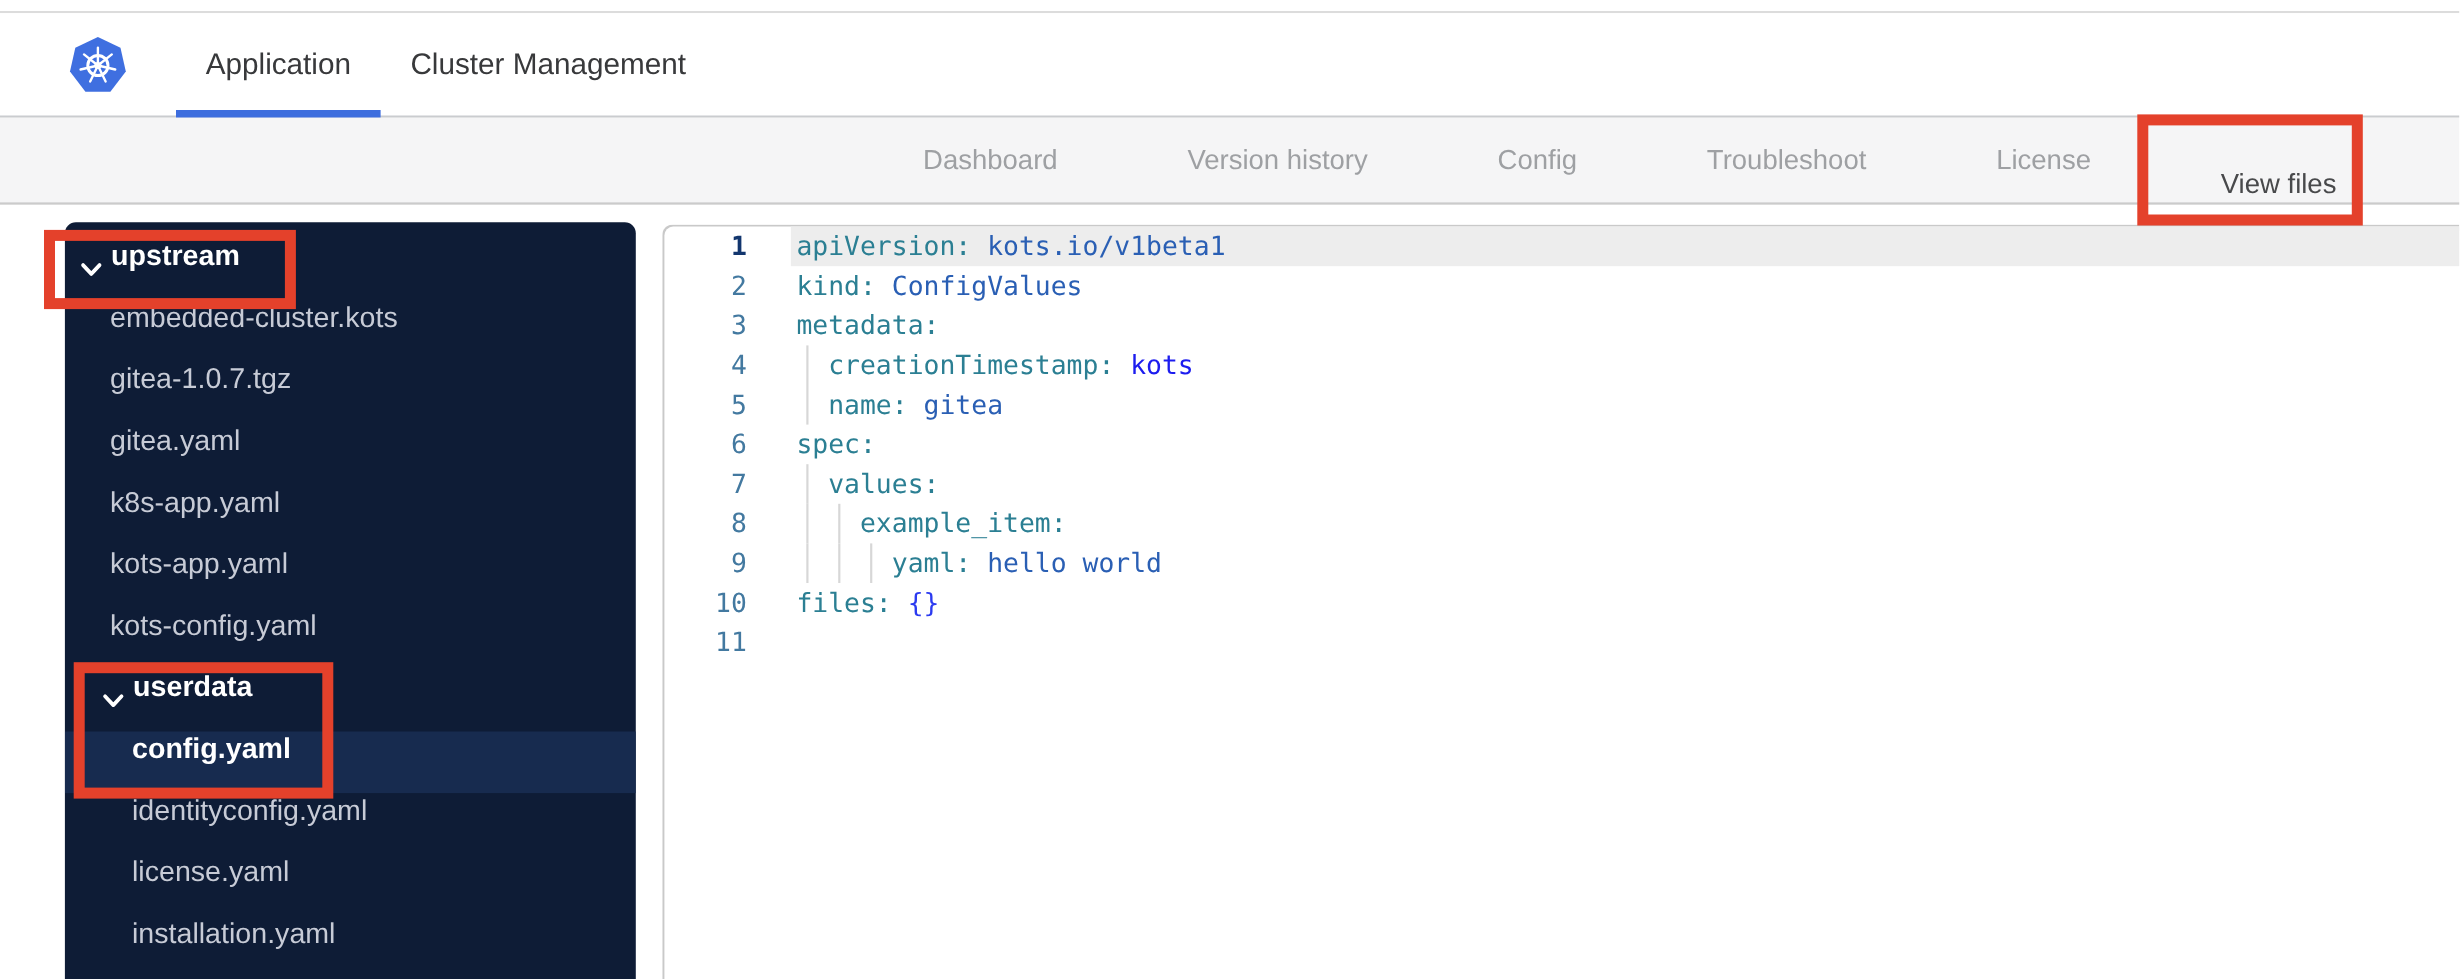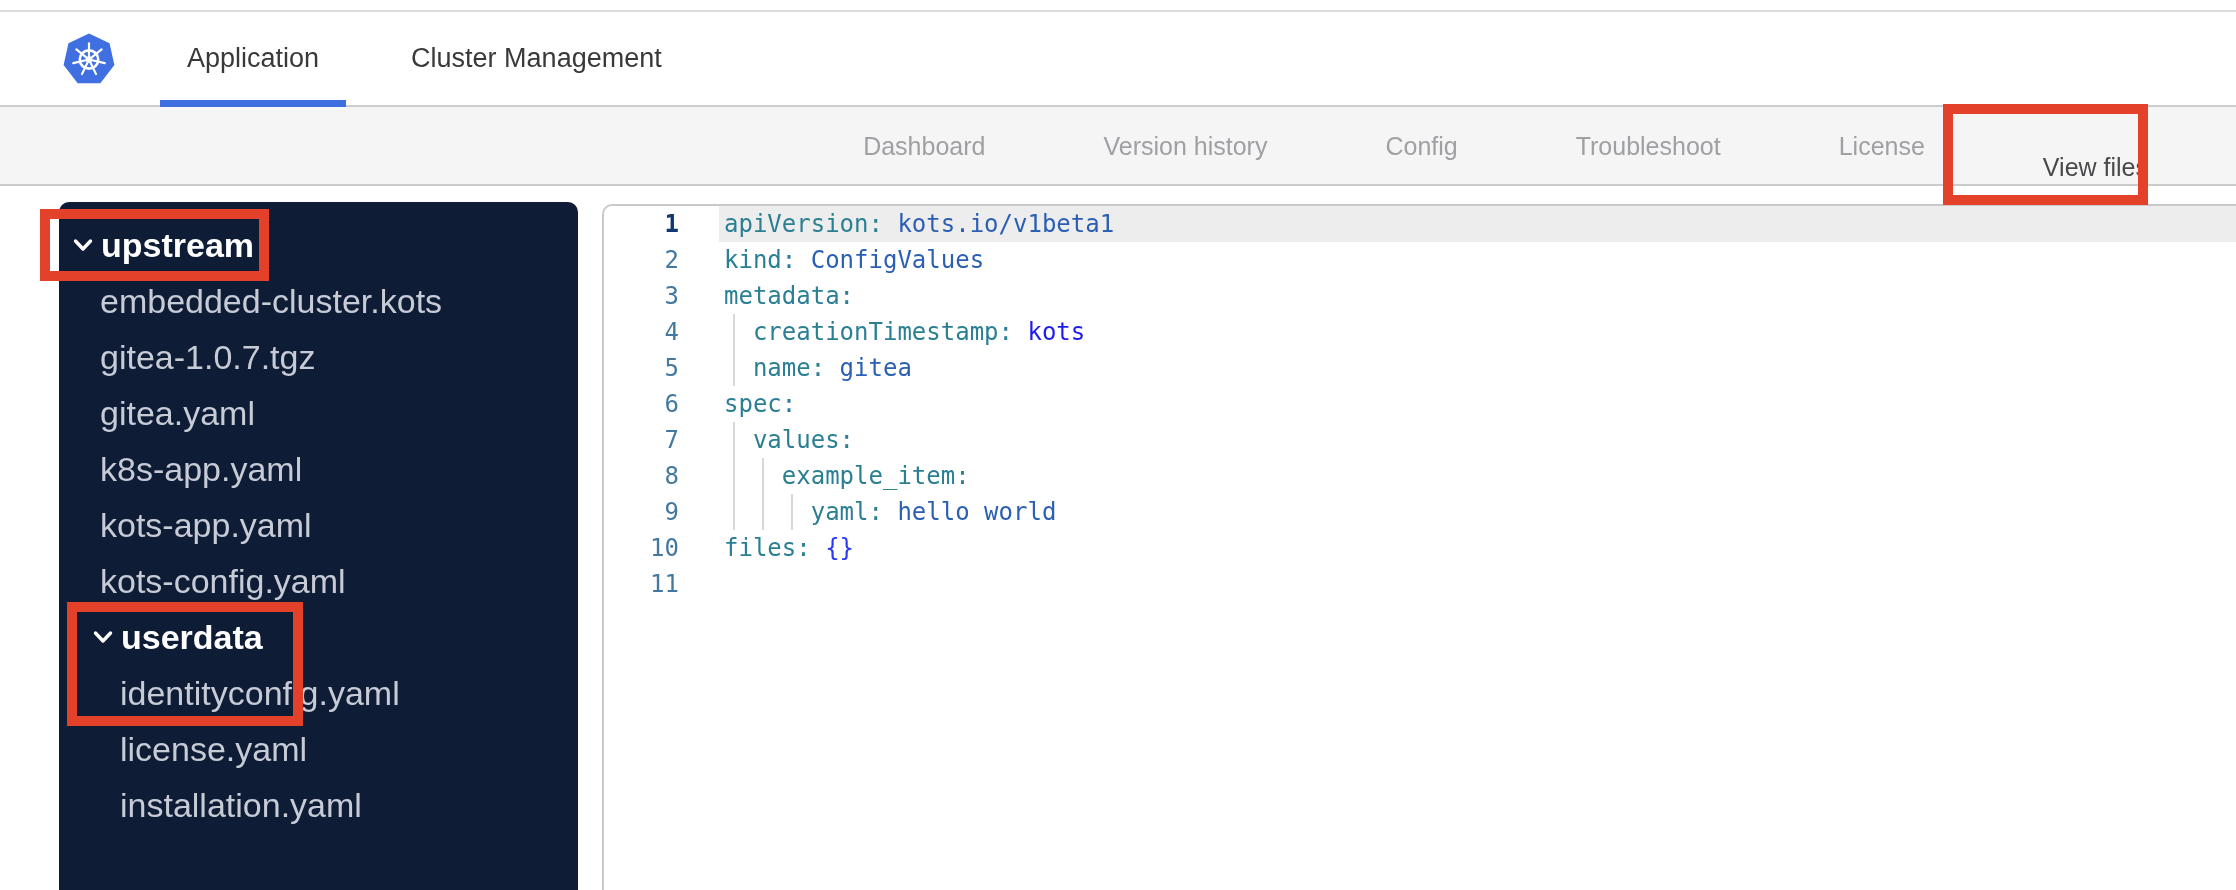--- a/index.html
+++ b/index.html
@@ -10,39 +10,39 @@
   .screen{
     position:relative; width:2236px; height:890px; overflow:hidden; background:#fff;
     font-family:"Liberation Sans", sans-serif;
   }
   .top-hairline{position:absolute; top:10px; left:0; right:0; height:2px; background:#DCDCDC;}
 
   
   .top-nav{position:absolute; top:12px; left:0; right:0; height:95px; background:#fff;
     border-bottom:2px solid #CACCCF; display:flex; align-items:center;}
   .logo{margin-left:62px; width:54px; height:56px; display:flex; align-items:center;}
-  .top-tabs{display:flex; margin-left:44px; height:100%; align-items:stretch;gap:38px;}
+  .top-tabs{display:flex; margin-left:44px; height:100%; align-items:stretch;}
   .top-tab{position:relative; display:flex; align-items:center; padding:0 27px;
     font-size:27px; color:#38393B; cursor:pointer;}
   .top-tab.active::after{content:""; position:absolute; left:0; right:0; bottom:-2px;
     height:7px; background:var(--accent);}
 
   
   .app-nav{position:absolute; top:107px; left:0; right:0; height:79px; background:#F5F5F6;
     border-bottom:2px solid #CBCBCB; display:flex; align-items:center; justify-content:flex-end;
-    gap:118px; padding-right:88px;}
+    gap:118px; padding-right:112px;}
   .app-tab{position:relative; font-size:25px; color:#9EA0A3; cursor:pointer; line-height:30px;}
   .app-tab.active{color:#48494B;margin-top:42px;}
   .app-tab.active::after{content:""; position:absolute; left:0; right:0; top:calc(100% + 16px);
     height:6px; background:var(--accent);}
 
   
   .file-tree{position:absolute; left:59px; top:202px; width:519px; bottom:0;
     background:var(--sb-bg); border-radius:10px 10px 0 0; padding-top:15px; overflow:hidden;}
-  .tree-row{display:flex; align-items:center; height:56px; font-size:34px; color:#C7CBD6;
+  .tree-row{display:flex; height:56px; font-size:26px; color:#C7CBD6;
     cursor:pointer; white-space:nowrap;}
   .tree-row.folder{color:#fff; font-weight:700;}
   .tree-row.folder.lvl0{padding-left:14px;}
   .tree-row.folder.lvl1{padding-left:34px;}
   .tree-row.file.lvl0{padding-left:41px;}
   .tree-row.file.lvl1{padding-left:61px;}
   .tree-row.selected{background:var(--sb-sel); color:#fff; font-weight:700;}
   .chev{display:inline-flex; margin-right:8px; align-items:center;}
 
   
@@ -132,20 +132,23 @@
         <span class="lab">kots-config.yaml</span>
       </div>
       <div class="tree-row folder lvl1">
         <span class="chev">
           <svg width="20" height="14" viewBox="0 0 20 14">
             <polyline points="2.5,3 10,11 17.5,3" fill="none" stroke="#fff" stroke-width="3.4" stroke-linecap="round" stroke-linejoin="round"></polyline>
           </svg>
         </span>
         <span class="lab">userdata</span>
       </div>
+      <div class="tree-row file lvl1 selected">
+        <span class="lab">config.yaml</span>
+      </div>
       <div class="tree-row file lvl1">
         <span class="lab">identityconfig.yaml</span>
       </div>
       <div class="tree-row file lvl1">
         <span class="lab">license.yaml</span>
       </div>
       <div class="tree-row file lvl1">
         <span class="lab">installation.yaml</span>
       </div>
     </aside>

